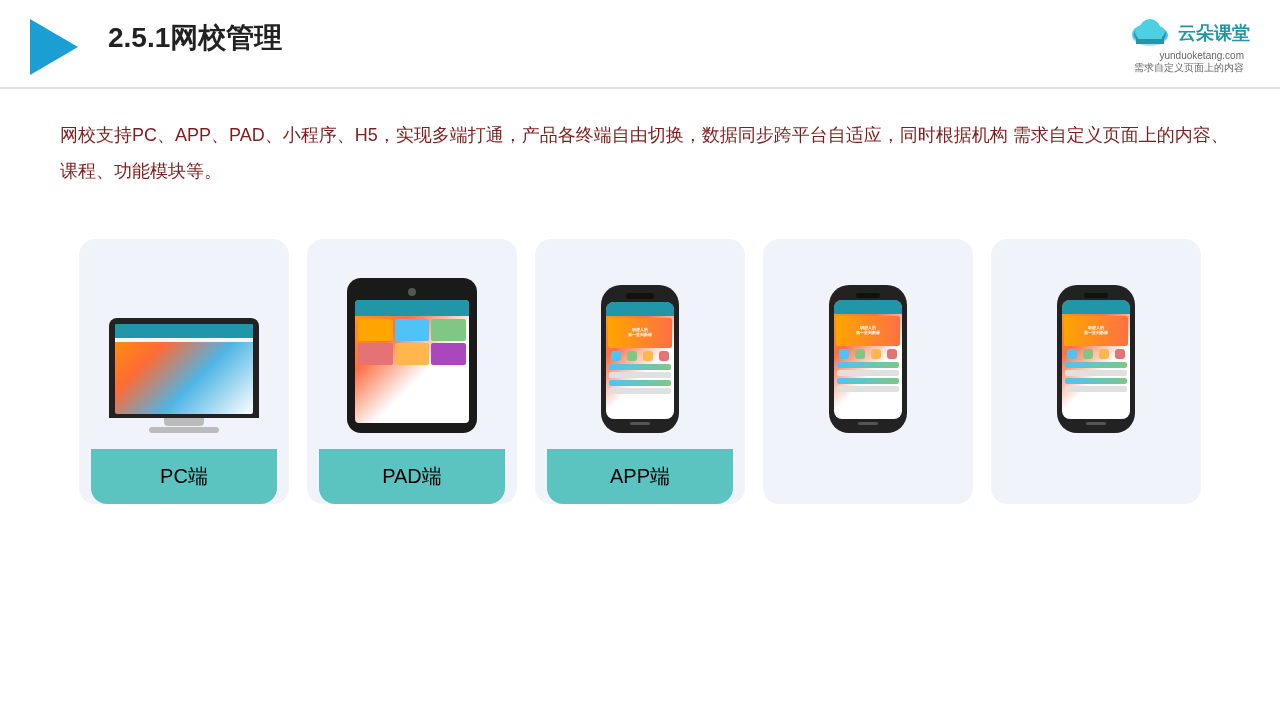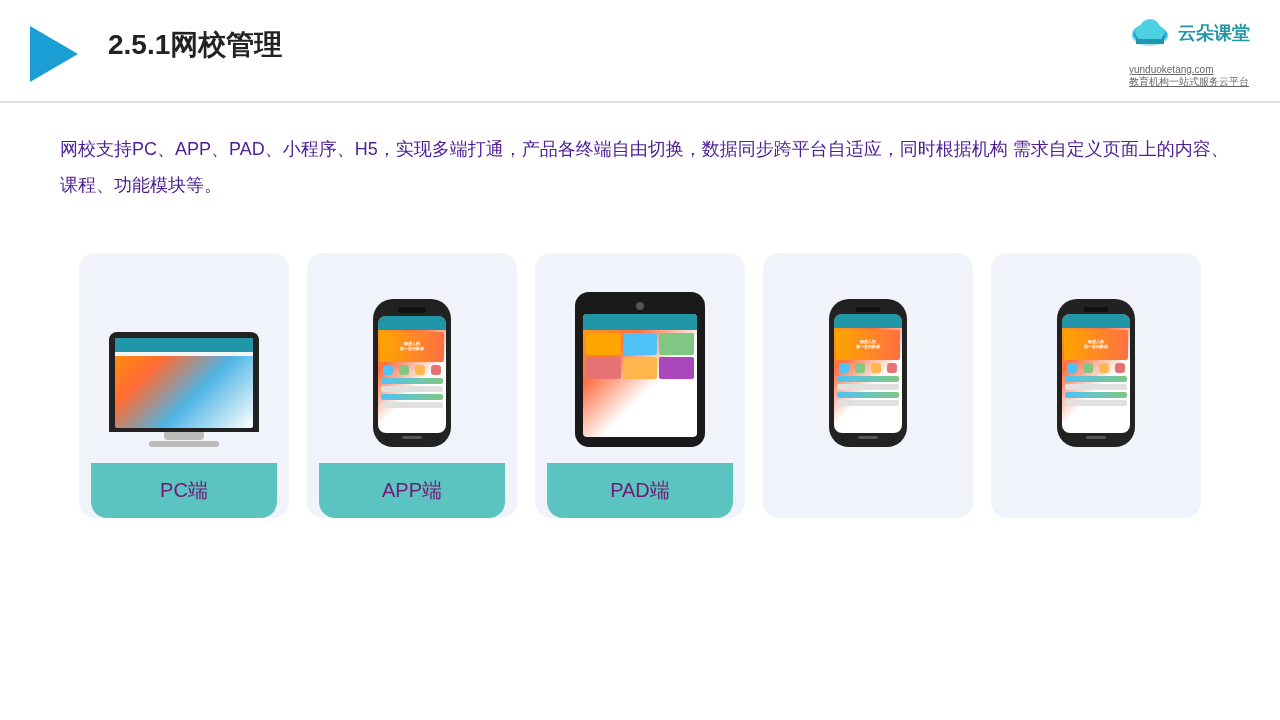--- a/index.html
+++ b/index.html
@@ -52,30 +52,29 @@
       height: 30px;
     }
     .brand-text {
       font-size: 18px;
       color: #2196a8;
       font-weight: bold;
     }
     .brand-sub {
       font-size: 10px;
       color: #666;
-      text-align: left;
-      margin-top: 16px;
-      text-decoration: underline;
+      text-align: right;
+      margin-top: 2px;
     }
 
     
     .description {
       padding: 28px 46px 10px 60px;
       font-size: 18px;
-      color: #4c1d95;
+      color: #7f1d1d;
       line-height: 2;
     }
 
     
     .cards-container {
       display: flex;
       justify-content: center;
       gap: 18px;
       padding: 30px 50px 20px 50px;
       margin-top: 10px;
@@ -300,21 +299,21 @@
     .tablet-card:nth-child(2) { background: #4fc3f7; }
     .tablet-card:nth-child(3) { background: #81c784; }
     .tablet-card:nth-child(4) { background: #e57373; }
     .tablet-card:nth-child(5) { background: #ffb74d; }
     .tablet-card:nth-child(6) { background: #ab47bc; }
 
     
     .card-label {
       width: 100%;
       background: #5bc4c0;
-      color: #701a75;
+      color: #000000;
       font-size: 20px;
       font-weight: 500;
       text-align: center;
       padding: 14px 0;
       margin-top: 16px;
       border-radius: 0 0 16px 16px;
     }
 
     
     .phone-mini-notch {
@@ -346,21 +345,21 @@
         <rect x="8" y="16" width="28" height="10" fill="#2196a8"></rect>
         <ellipse cx="22" cy="10" rx="10" ry="9" fill="#4dd0e1"></ellipse>
         <ellipse cx="14" cy="14" rx="7" ry="7" fill="#4dd0e1"></ellipse>
         <ellipse cx="30" cy="14" rx="7" ry="6" fill="#4dd0e1"></ellipse>
         <rect x="10" y="13" width="24" height="8" fill="#4dd0e1"></rect>
       </svg>
       <span class="brand-text">云朵课堂</span>
     </div>
     <div class="brand-sub">
       <span>yunduoketang.com</span><br>
-      <span>教育机构一站式服务云平台</span>
+      <span>需求自定义页面上的内容</span>
     </div>
   </div>
 </div>
 
 <div class="description">
   <span>网校支持PC、APP、PAD、小程序、H5，实现多端打通，产品各终端自由切换，数据同步跨平台自适应，同时根据机构
 需求自定义页面上的内容、课程、功能模块等。</span>
 </div>
 
 <div class="cards-container">
@@ -375,52 +374,20 @@
               <div class="pc-sidebar-mini"></div>
               <div class="pc-main-mini"></div>
             </div>
           </div>
         </div>
         <div class="pc-stand"></div>
         <div class="pc-base"></div>
       </div>
     </div>
     <div class="card-label">PC端</div>
-  </div>
-
-  <div class="device-card">
-    <div class="device-image-area">
-      <div class="phone-mockup">
-        <div class="phone-outer">
-          <div class="phone-notch"></div>
-          <div class="phone-screen">
-            <div class="phone-screen-top"></div>
-            <div class="phone-screen-body">
-              <div class="phone-banner">
-                <div class="phone-banner-text">职进人的<br>第一堂判断课</div>
-              </div>
-              <div class="phone-icons-row">
-                <div class="phone-icon-mini"></div>
-                <div class="phone-icon-mini"></div>
-                <div class="phone-icon-mini"></div>
-                <div class="phone-icon-mini"></div>
-              </div>
-              <div class="phone-content-rows">
-                <div class="phone-row-mini colored"></div>
-                <div class="phone-row-mini"></div>
-                <div class="phone-row-mini colored"></div>
-                <div class="phone-row-mini"></div>
-              </div>
-            </div>
-          </div>
-          <div class="phone-home"></div>
-        </div>
-      </div>
-    </div>
-    <div class="card-label">APP端</div>
   </div>
 
   <div class="device-card">
     <div class="device-image-area">
       <div class="tablet-mockup">
         <div class="tablet-outer">
           <div class="tablet-home-btn"></div>
           <div class="tablet-screen">
             <div class="tablet-screen-top"></div>
             <div class="tablet-screen-body">
@@ -435,21 +402,21 @@
         </div>
       </div>
     </div>
     <div class="card-label">PAD端</div>
   </div>
 
   <div class="device-card">
     <div class="device-image-area">
       <div class="phone-mockup">
         <div class="phone-outer">
-          <div class="phone-mini-notch"></div>
+          <div class="phone-notch"></div>
           <div class="phone-screen">
             <div class="phone-screen-top"></div>
             <div class="phone-screen-body">
               <div class="phone-banner">
                 <div class="phone-banner-text">职进人的<br>第一堂判断课</div>
               </div>
               <div class="phone-icons-row">
                 <div class="phone-icon-mini"></div>
                 <div class="phone-icon-mini"></div>
                 <div class="phone-icon-mini"></div>
@@ -460,20 +427,21 @@
                 <div class="phone-row-mini"></div>
                 <div class="phone-row-mini colored"></div>
                 <div class="phone-row-mini"></div>
               </div>
             </div>
           </div>
           <div class="phone-home"></div>
         </div>
       </div>
     </div>
+    <div class="card-label">APP端</div>
   </div>
 
   <div class="device-card">
     <div class="device-image-area">
       <div class="phone-mockup">
         <div class="phone-outer">
           <div class="phone-mini-notch"></div>
           <div class="phone-screen">
             <div class="phone-screen-top"></div>
             <div class="phone-screen-body">
@@ -493,13 +461,44 @@
                 <div class="phone-row-mini"></div>
               </div>
             </div>
           </div>
           <div class="phone-home"></div>
         </div>
       </div>
     </div>
   </div>
 
+  <div class="device-card">
+    <div class="device-image-area">
+      <div class="phone-mockup">
+        <div class="phone-outer">
+          <div class="phone-mini-notch"></div>
+          <div class="phone-screen">
+            <div class="phone-screen-top"></div>
+            <div class="phone-screen-body">
+              <div class="phone-banner">
+                <div class="phone-banner-text">职进人的<br>第一堂判断课</div>
+              </div>
+              <div class="phone-icons-row">
+                <div class="phone-icon-mini"></div>
+                <div class="phone-icon-mini"></div>
+                <div class="phone-icon-mini"></div>
+                <div class="phone-icon-mini"></div>
+              </div>
+              <div class="phone-content-rows">
+                <div class="phone-row-mini colored"></div>
+                <div class="phone-row-mini"></div>
+                <div class="phone-row-mini colored"></div>
+                <div class="phone-row-mini"></div>
+              </div>
+            </div>
+          </div>
+          <div class="phone-home"></div>
+        </div>
+      </div>
+    </div>
+  </div>
+
 </div>
 
 </body></html>

